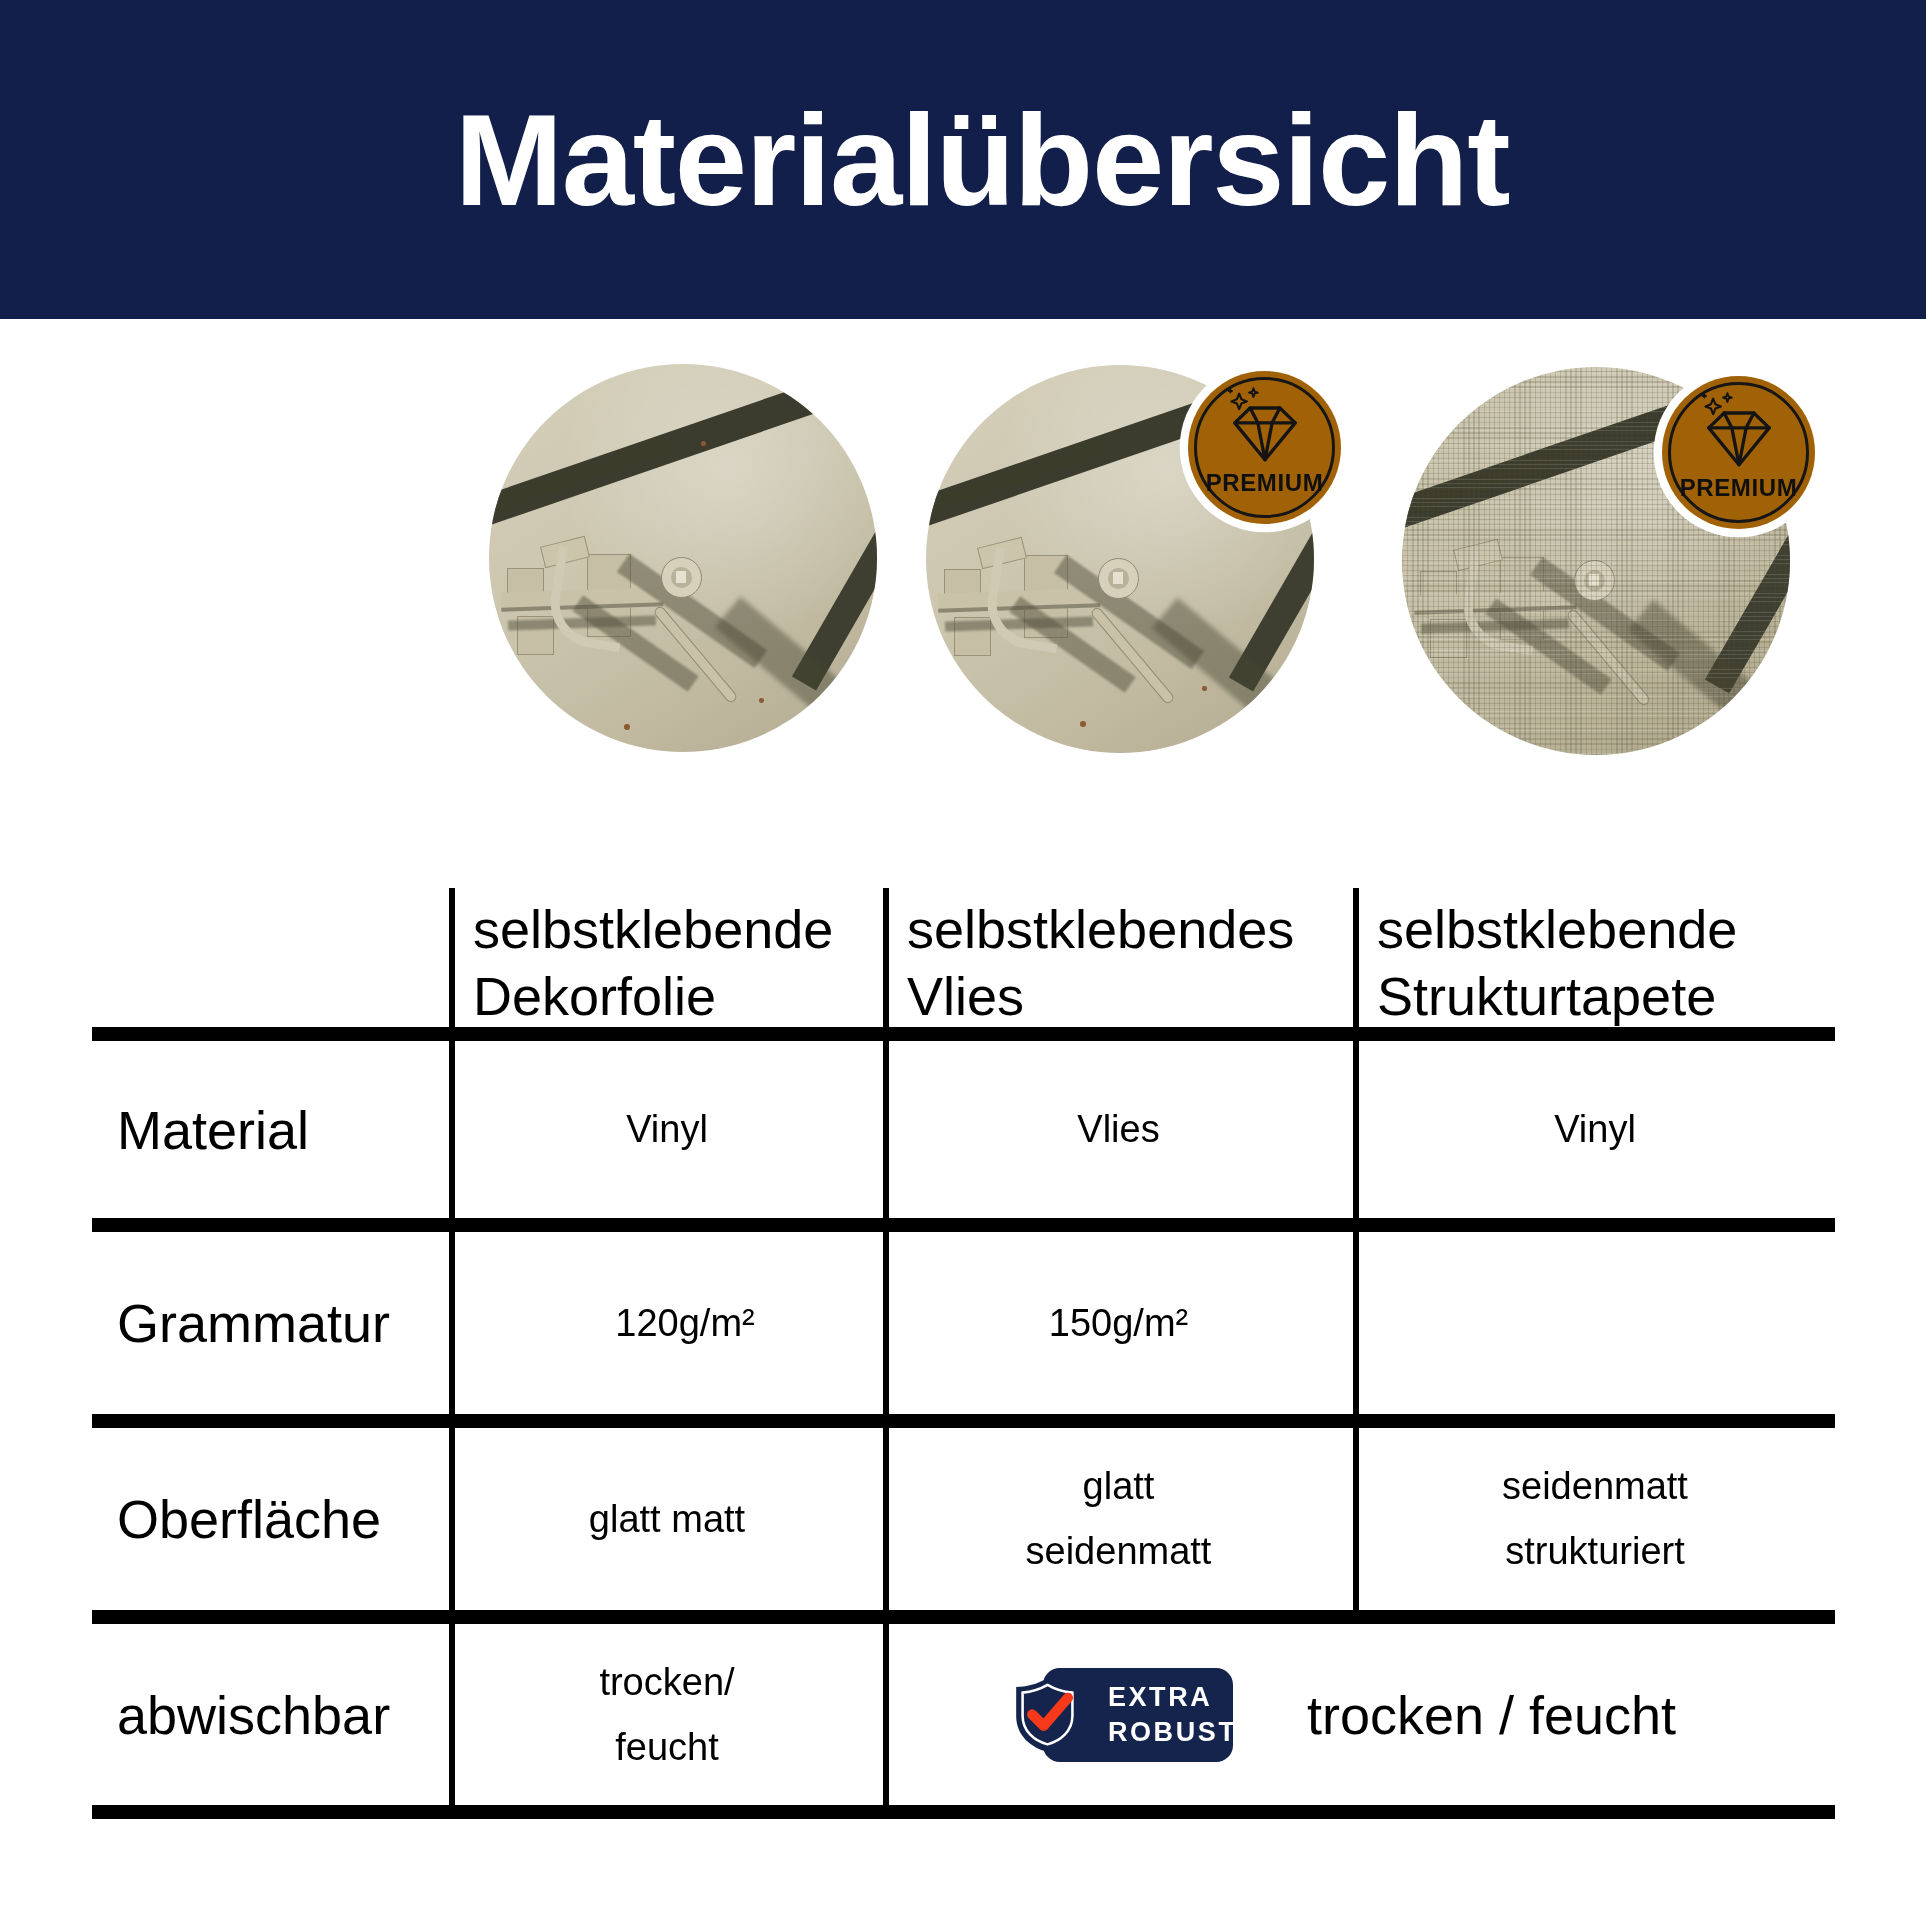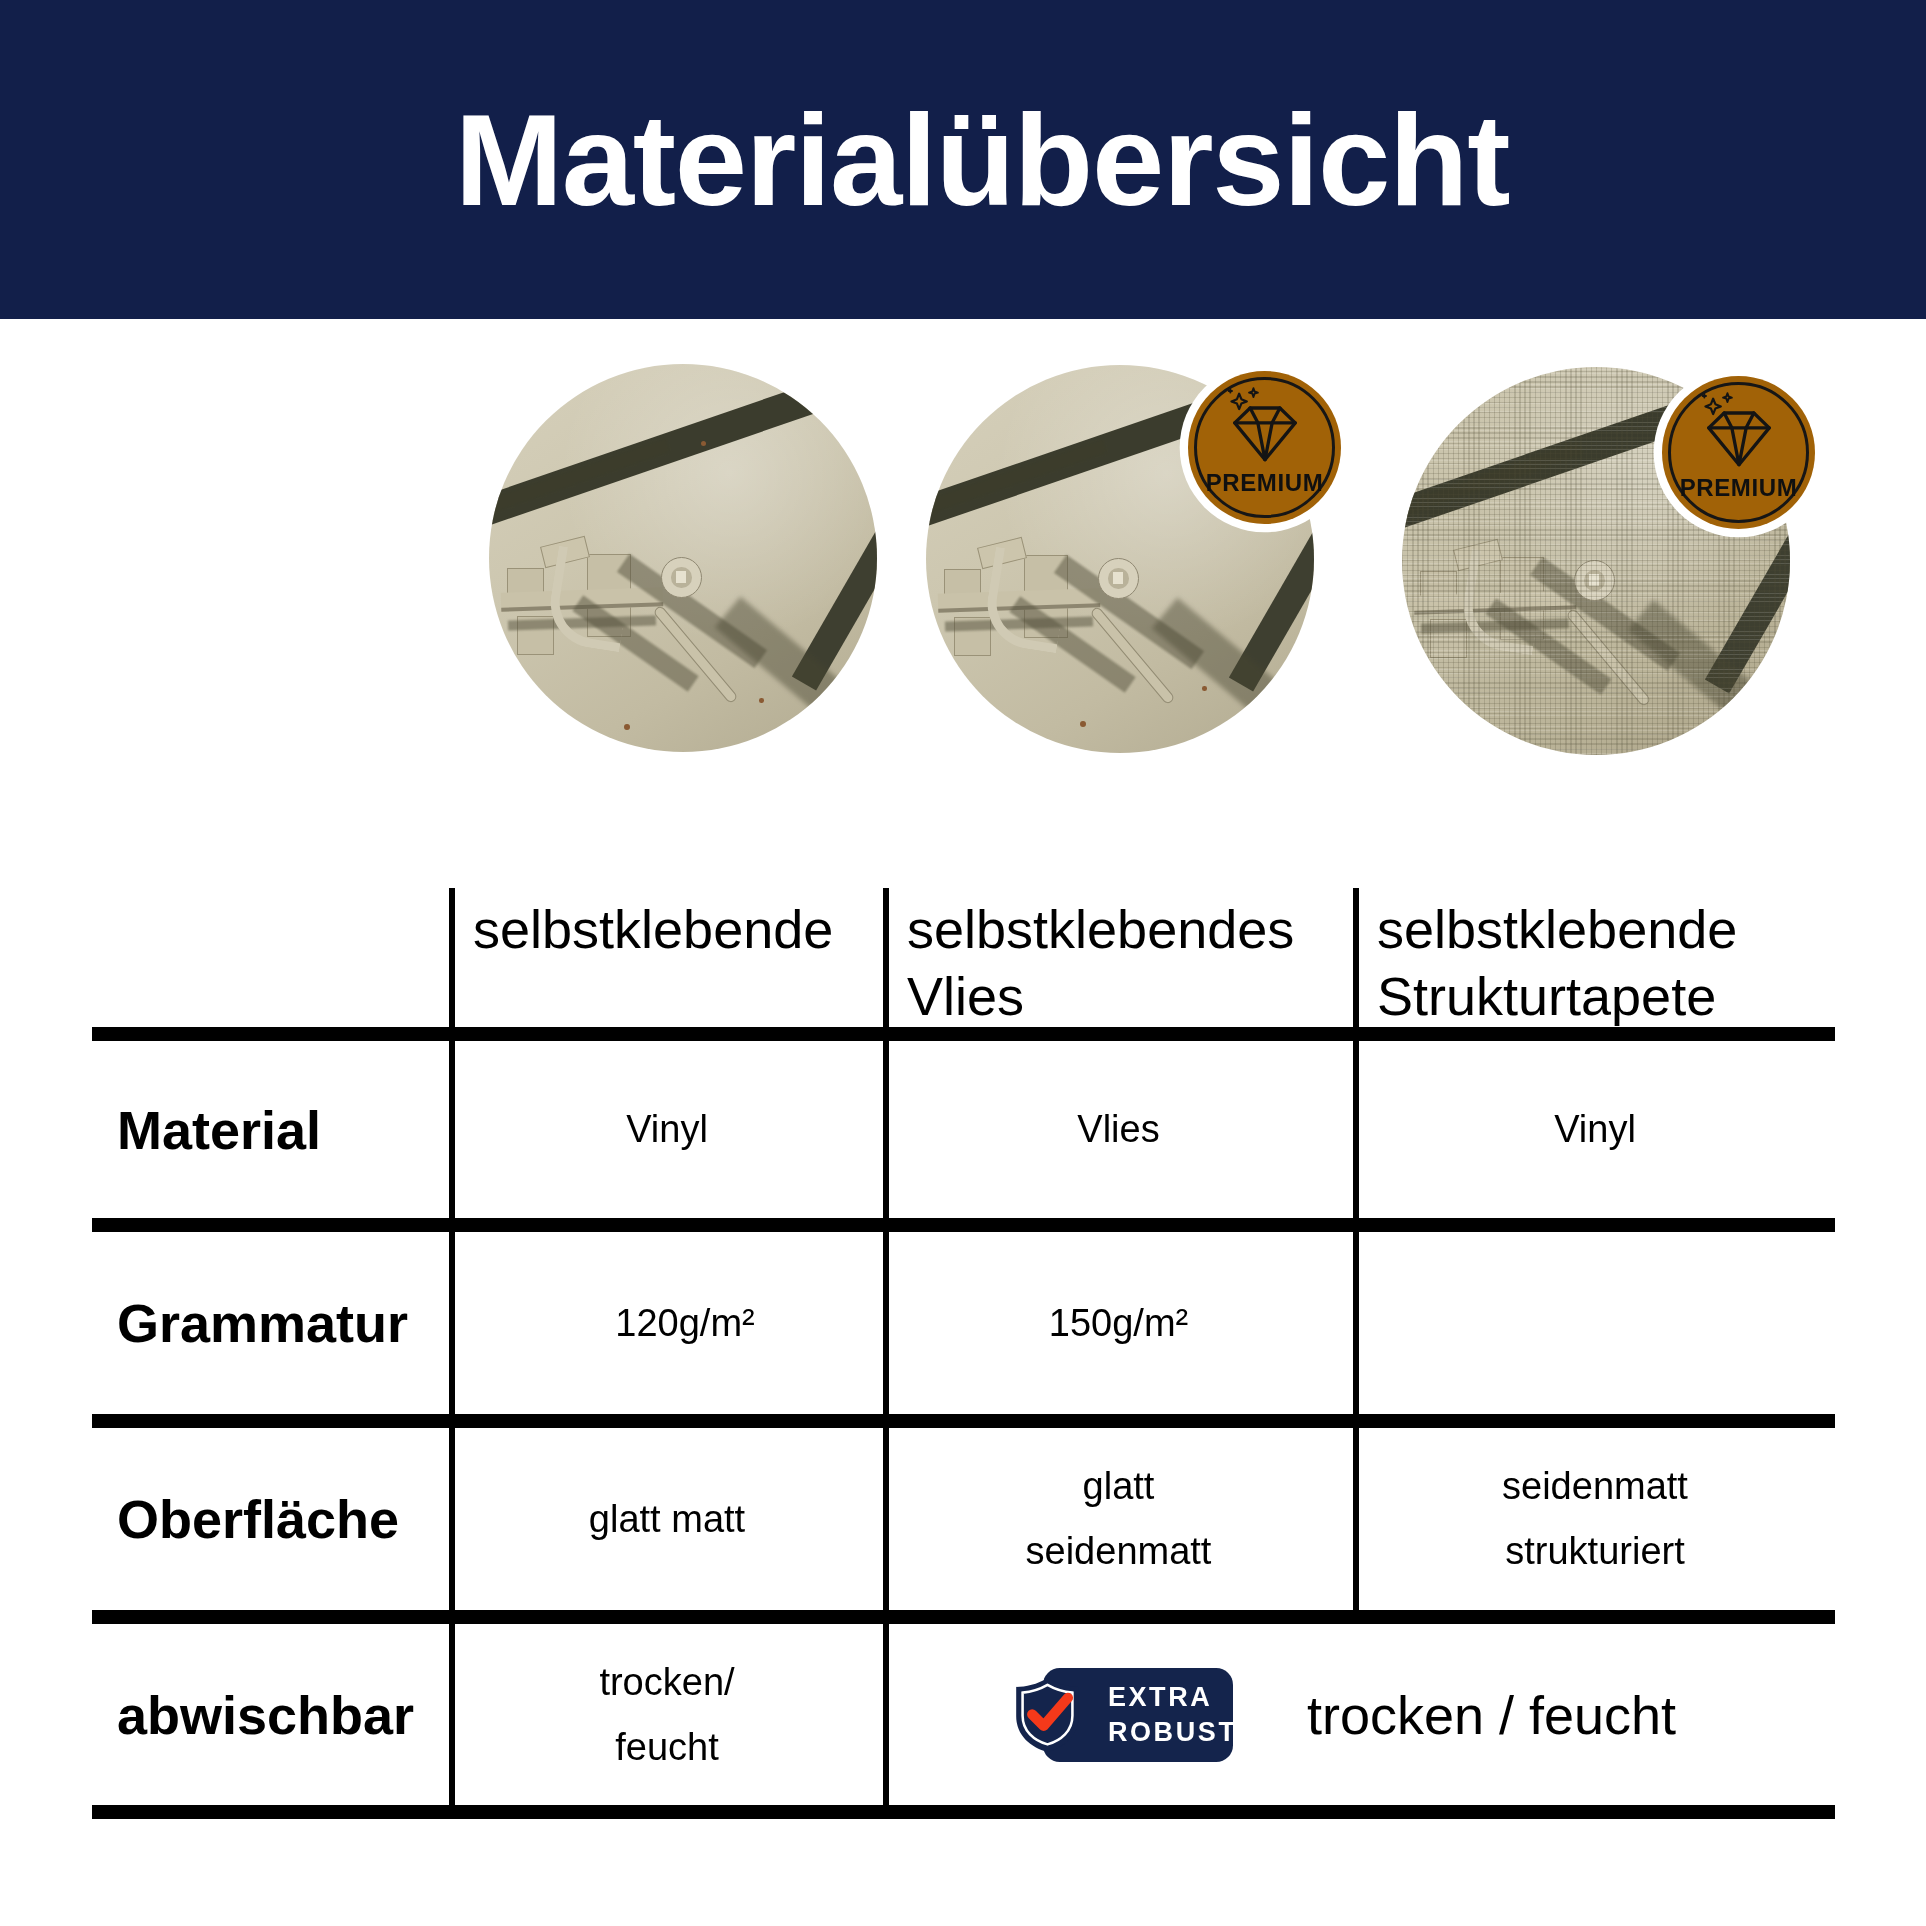--- a/index.html
+++ b/index.html
@@ -76,21 +76,21 @@
   .premium .plabel { position:absolute; left:0; right:0; top:98px; text-align:center;
     font-size:24px; font-weight:bold; letter-spacing:0.6px; color:#101010; }
 
   
   .hline { position:absolute; height:14px; background:#000; }
   .vline { position:absolute; width:5.8px; background:#000; }
   .hcell { position:absolute; font-size:54px; line-height:67px; text-align:left; }
   .cell  { position:absolute; display:flex; flex-direction:column; align-items:center;
     justify-content:center; text-align:center; font-size:38px; line-height:65px; }
   .lcell { position:absolute; display:flex; align-items:center; justify-content:flex-start;
-    text-align:left; font-size:54px;font-weight:bold; }
+    text-align:left; font-size:54px; }
   .merged { position:absolute; display:flex; align-items:center; justify-content:center; gap:74px;
     font-size:54px; }
 
   
   .robust { position:relative; width:190px; height:94px; background:#14244c; border-radius:16.7px;
     display:flex; flex-direction:column; justify-content:center; padding-left:65px; box-sizing:border-box; }
   .robust .t { color:#ffffff; font-weight:bold; font-size:27px; letter-spacing:2.6px; line-height:35px; }
   .shield { position:absolute; left:-29.5px; top:50%; transform:translateY(-50%); }
 </style>
 </head>
@@ -195,20 +195,21 @@
         <path stroke-width="6" d="M58 40 L112 40 L140 67 L85 134 L30 67 Z"></path>
         <path stroke-width="6" d="M30 67 H140"></path>
         <path stroke-width="6" d="M58 40 L72 67 M112 40 L98 67 M72 67 L85 134 M98 67 L85 134"></path>
       </g>
     </svg>
     <div class="plabel">PREMIUM</div>
   </div>
 
   <div class="hcell" style="left:473px;  top:896px; width:411px;">
     <div>selbstklebende</div>
+    <div>Dekorfolie</div>
   </div>
   <div class="hcell" style="left:907px; top:896px; width:443px;">
     <div>selbstklebendes</div>
     <div>Vlies</div>
   </div>
   <div class="hcell" style="left:1377px; top:896px; width:456px;">
     <div>selbstklebende</div>
     <div>Strukturtapete</div>
   </div>
 

